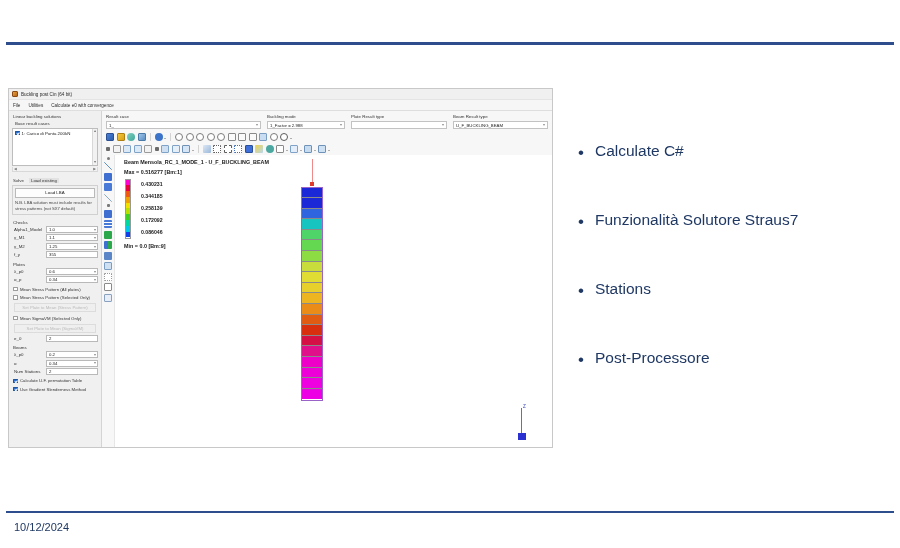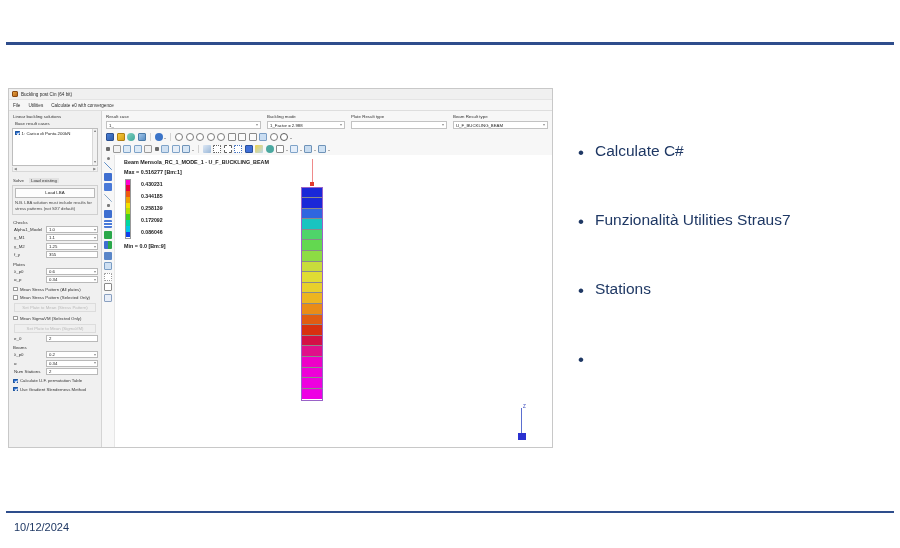--- a/index.html
+++ b/index.html
@@ -587,27 +587,28 @@
     </div>
   </div>
 
   <div class="bullets">
     <div class="bullet">
       <span class="dot">•</span>
       <span class="btxt">Calculate C#</span>
     </div>
     <div class="bullet">
       <span class="dot">•</span>
-      <span class="btxt">Funzionalità Utilities Straus7</span>
+      <span class="btxt">Funzionalità Solutore Straus7</span>
     </div>
     <div class="bullet">
       <span class="dot">•</span>
       <span class="btxt">Stations</span>
     </div>
     <div class="bullet">
       <span class="dot">•</span>
+      <span class="btxt">Post-Processore</span>
     </div>
   </div>
 
   <div class="footer-rule"></div>
   <div class="footer-date">10/12/2024</div>
 
 </div>
 
 </body></html>

